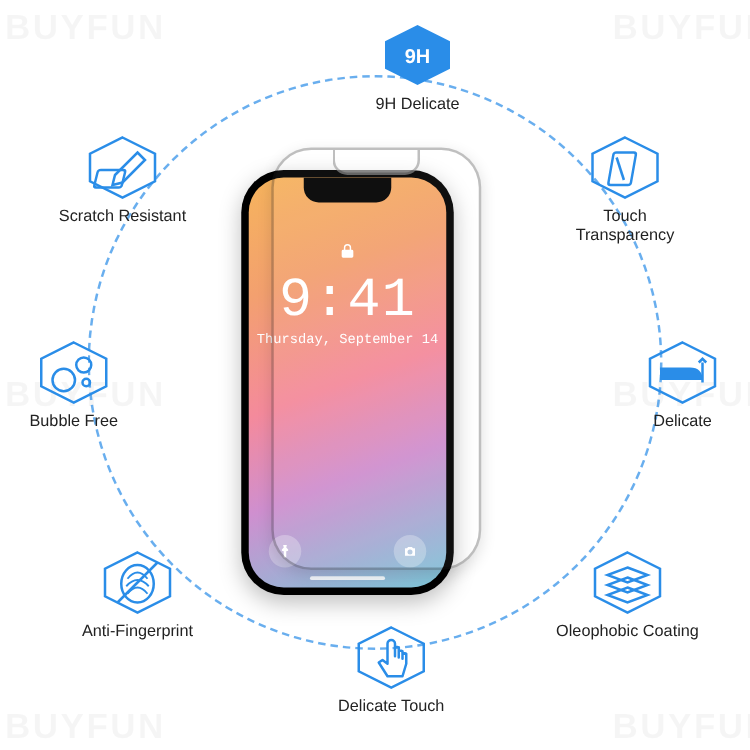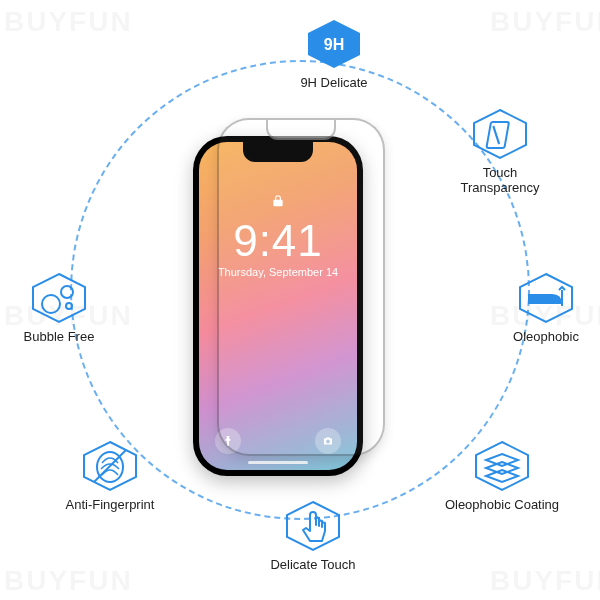--- a/index.html
+++ b/index.html
@@ -39,20 +39,21 @@
     transform: translate(-50%,-50%);
   }
   .phone {
     position: relative;
     width: 170px; height: 340px;
     border-radius: 34px;
     background: #000;
     padding: 6px;
     box-shadow: 0 6px 18px rgba(0,0,0,0.25);
     transform: translateX(-22px) translateY(6px);
+    font-family: Liberation Mono, monospace;
   }
   .phone .screen {
     width: 100%; height: 100%;
     border-radius: 28px;
     background: linear-gradient(160deg,#f6b45c 0%,#f3a06f 25%,#f48a9c 50%,#cf8fcf 70%,#7cc6d8 100%);
     position: relative;
     overflow: hidden;
   }
   .notch {
     position: absolute; top: 0; left: 50%;
@@ -207,21 +208,21 @@
   <div class="feature f-thick">
     <div class="hex">
       <svg viewBox="0 0 60 52">
           <polygon points="30,2 56,15 56,37 30,50 4,37 4,15" fill="none" stroke="#2a8de8" stroke-width="2"></polygon>
           <rect x="12" y="22" width="24" height="10" fill="#2a8de8"></rect>
           <path d="M36 22 Q46 22 46 32 L36 32 Z" fill="#2a8de8"></path>
           <line x1="46" y1="18" x2="46" y2="34" stroke="#2a8de8" stroke-width="2"></line>
           <polyline points="43,18 46,15 49,18" fill="none" stroke="#2a8de8" stroke-width="2"></polyline>
         </svg>
     </div>
-    <div class="flabel">Oleophobic</div>
+    <div class="flabel">Delicate</div>
   </div>
 
   <div class="feature f-oleo">
     <div class="hex">
       <svg viewBox="0 0 60 52">
           <polygon points="30,2 56,15 56,37 30,50 4,37 4,15" fill="none" stroke="#2a8de8" stroke-width="2"></polygon>
           <g transform="translate(14,14)">
             <polygon points="16,0 32,6 16,12 0,6" fill="none" stroke="#2a8de8" stroke-width="2"></polygon>
             <polygon points="16,8 32,14 16,20 0,14" fill="none" stroke="#2a8de8" stroke-width="2"></polygon>
             <polygon points="16,16 32,22 16,28 0,22" fill="none" stroke="#2a8de8" stroke-width="2"></polygon>
@@ -262,14 +263,26 @@
           <g transform="translate(30,27)">
             <ellipse cx="0" cy="0" rx="13" ry="15" fill="none" stroke="#2a8de8" stroke-width="2"></ellipse>
             <path d="M-8 -4 Q0 -14 8 -4 M-9 2 Q0 -8 9 2 M-8 8 Q0 -2 8 8" fill="none" stroke="#2a8de8" stroke-width="1.5"></path>
           </g>
           <line x1="14" y1="42" x2="46" y2="10" stroke="#2a8de8" stroke-width="2"></line>
         </svg>
     </div>
     <div class="flabel">Anti-Fingerprint</div>
   </div>
 
+  <div class="feature f-scratch">
+    <div class="hex">
+      <svg viewBox="0 0 60 52">
+          <polygon points="30,2 56,15 56,37 30,50 4,37 4,15" fill="none" stroke="#2a8de8" stroke-width="2"></polygon>
+          <g transform="translate(14,14)">
+            <rect x="0" y="14" width="22" height="14" rx="2" transform="skewX(-14)" fill="none" stroke="#2a8de8" stroke-width="2"></rect>
+            <path d="M28 0 l6 6 -18 18 -8 2 2-8z" fill="none" stroke="#2a8de8" stroke-width="2"></path>
+          </g>
+        </svg>
+    </div>
+    <div class="flabel">Scratch Resistant</div>
+  </div>
 
 </div>
 
 </body></html>

